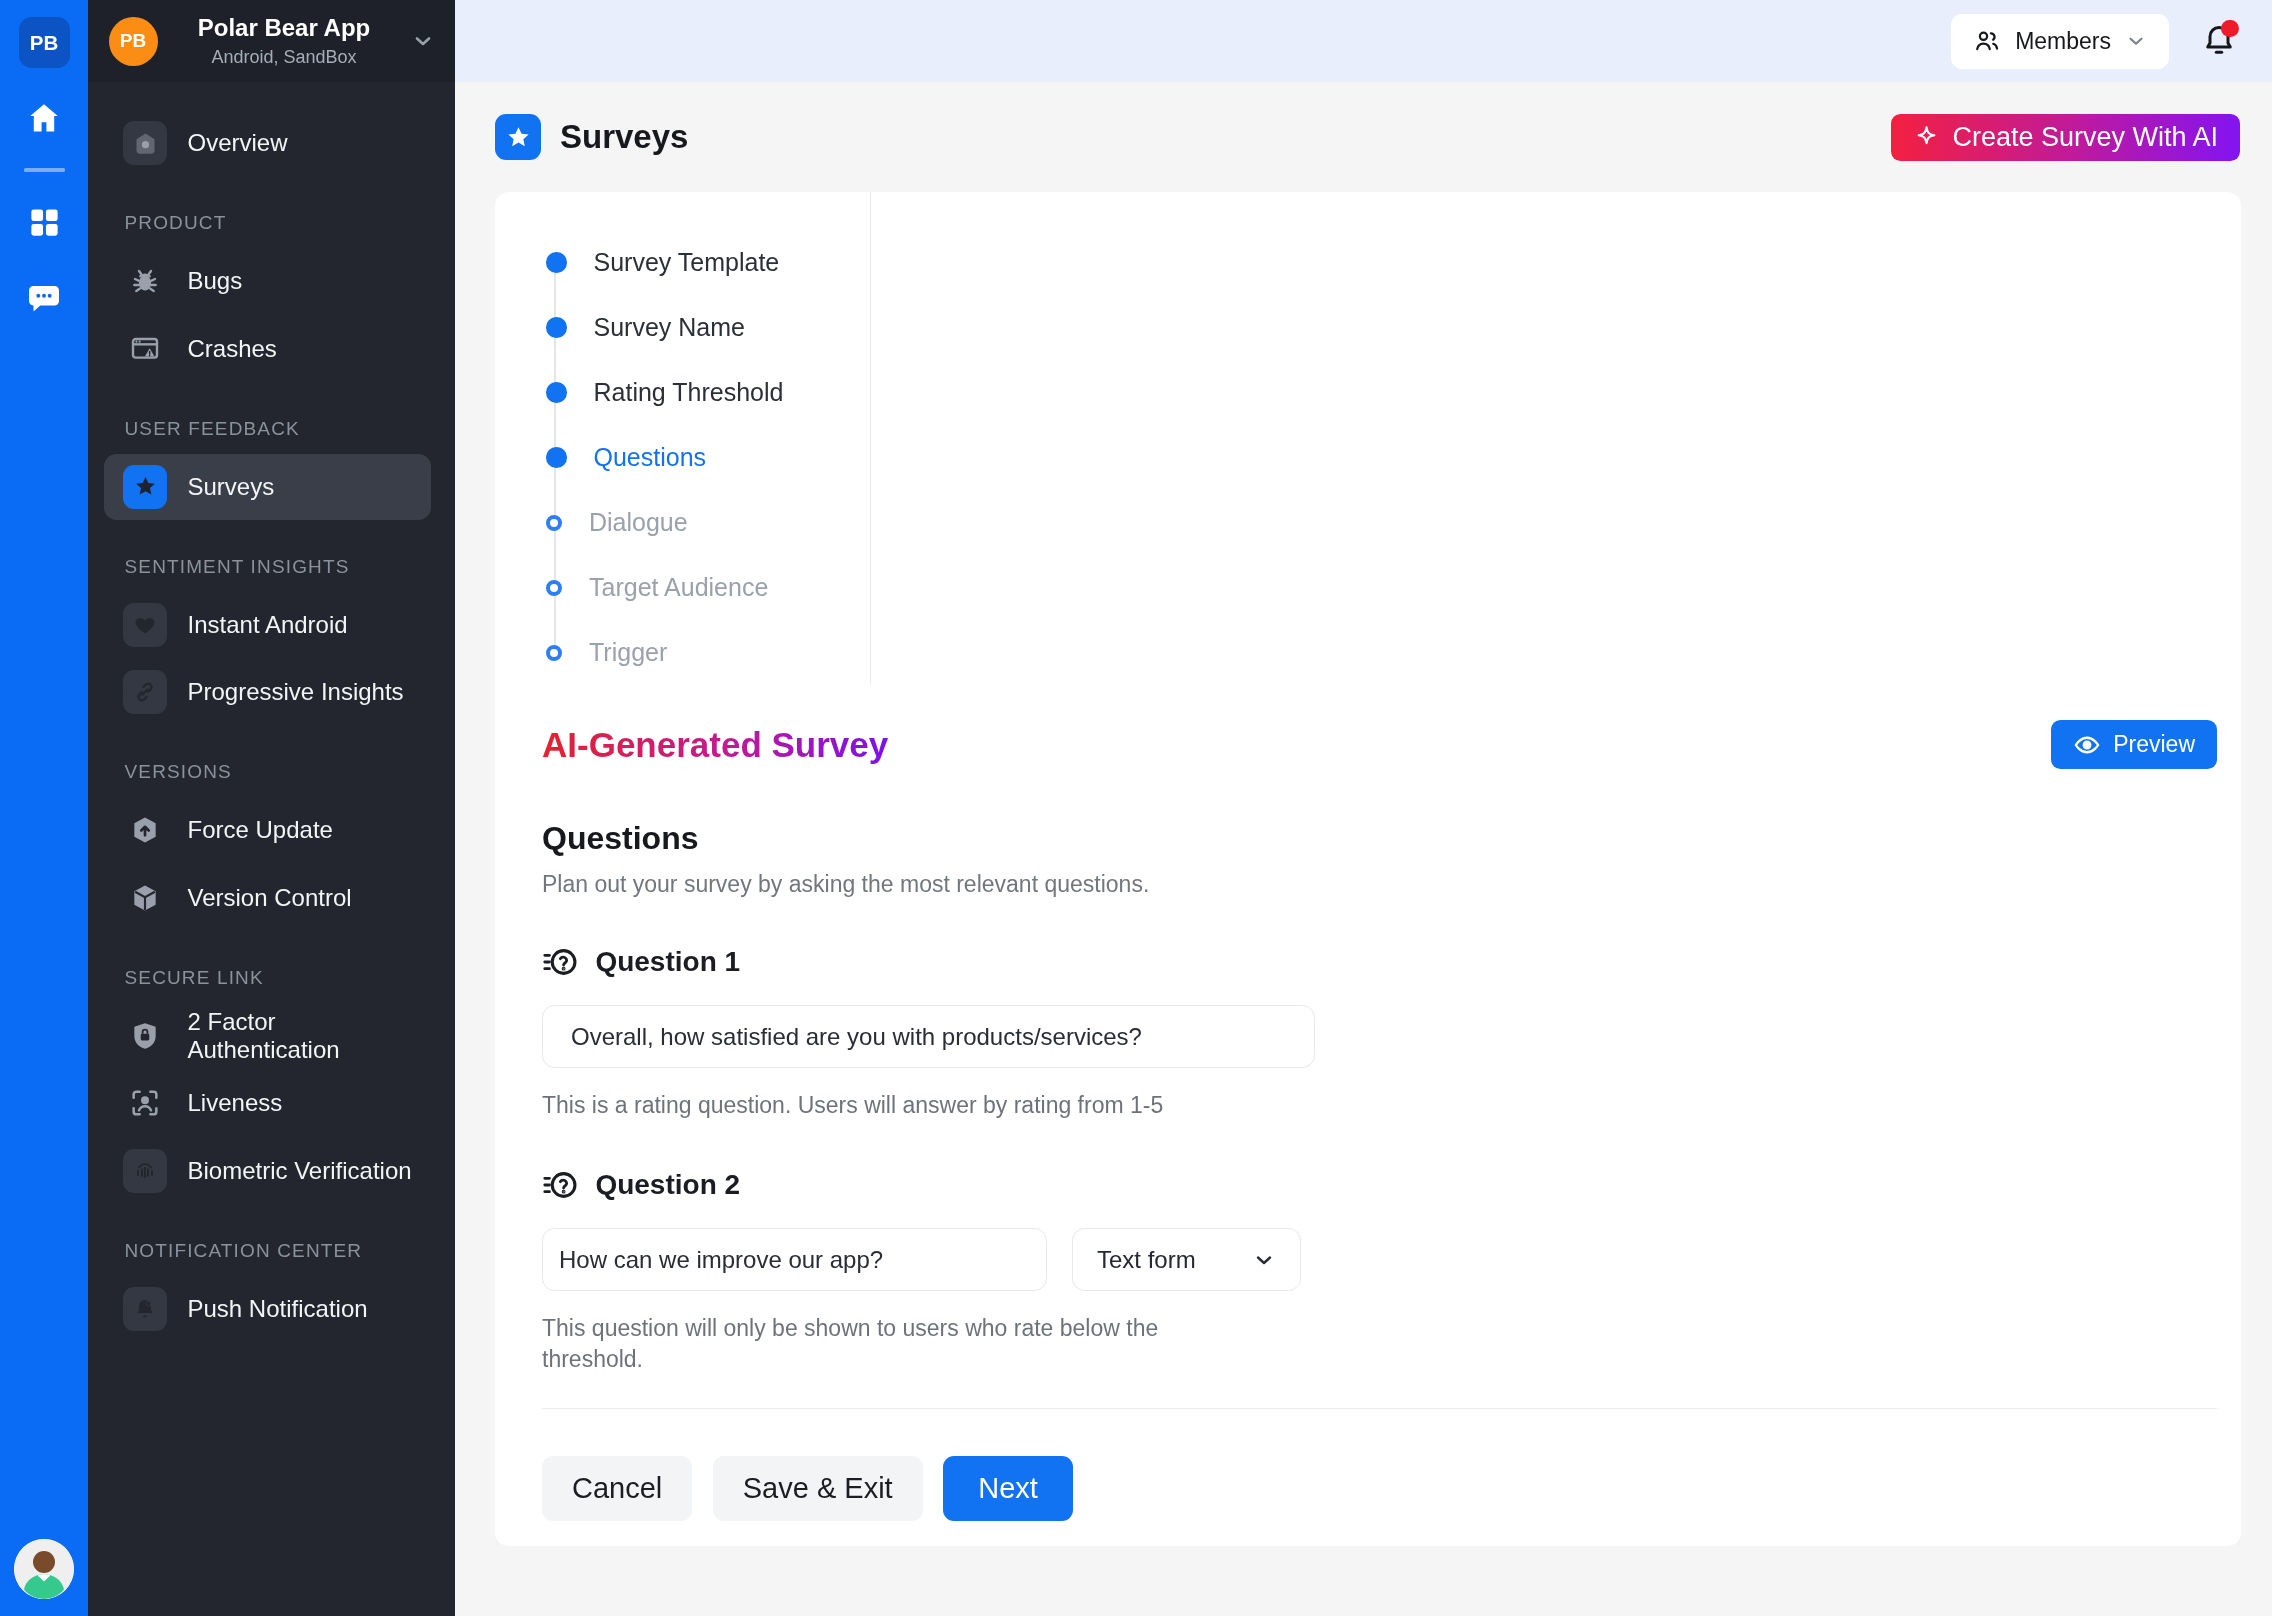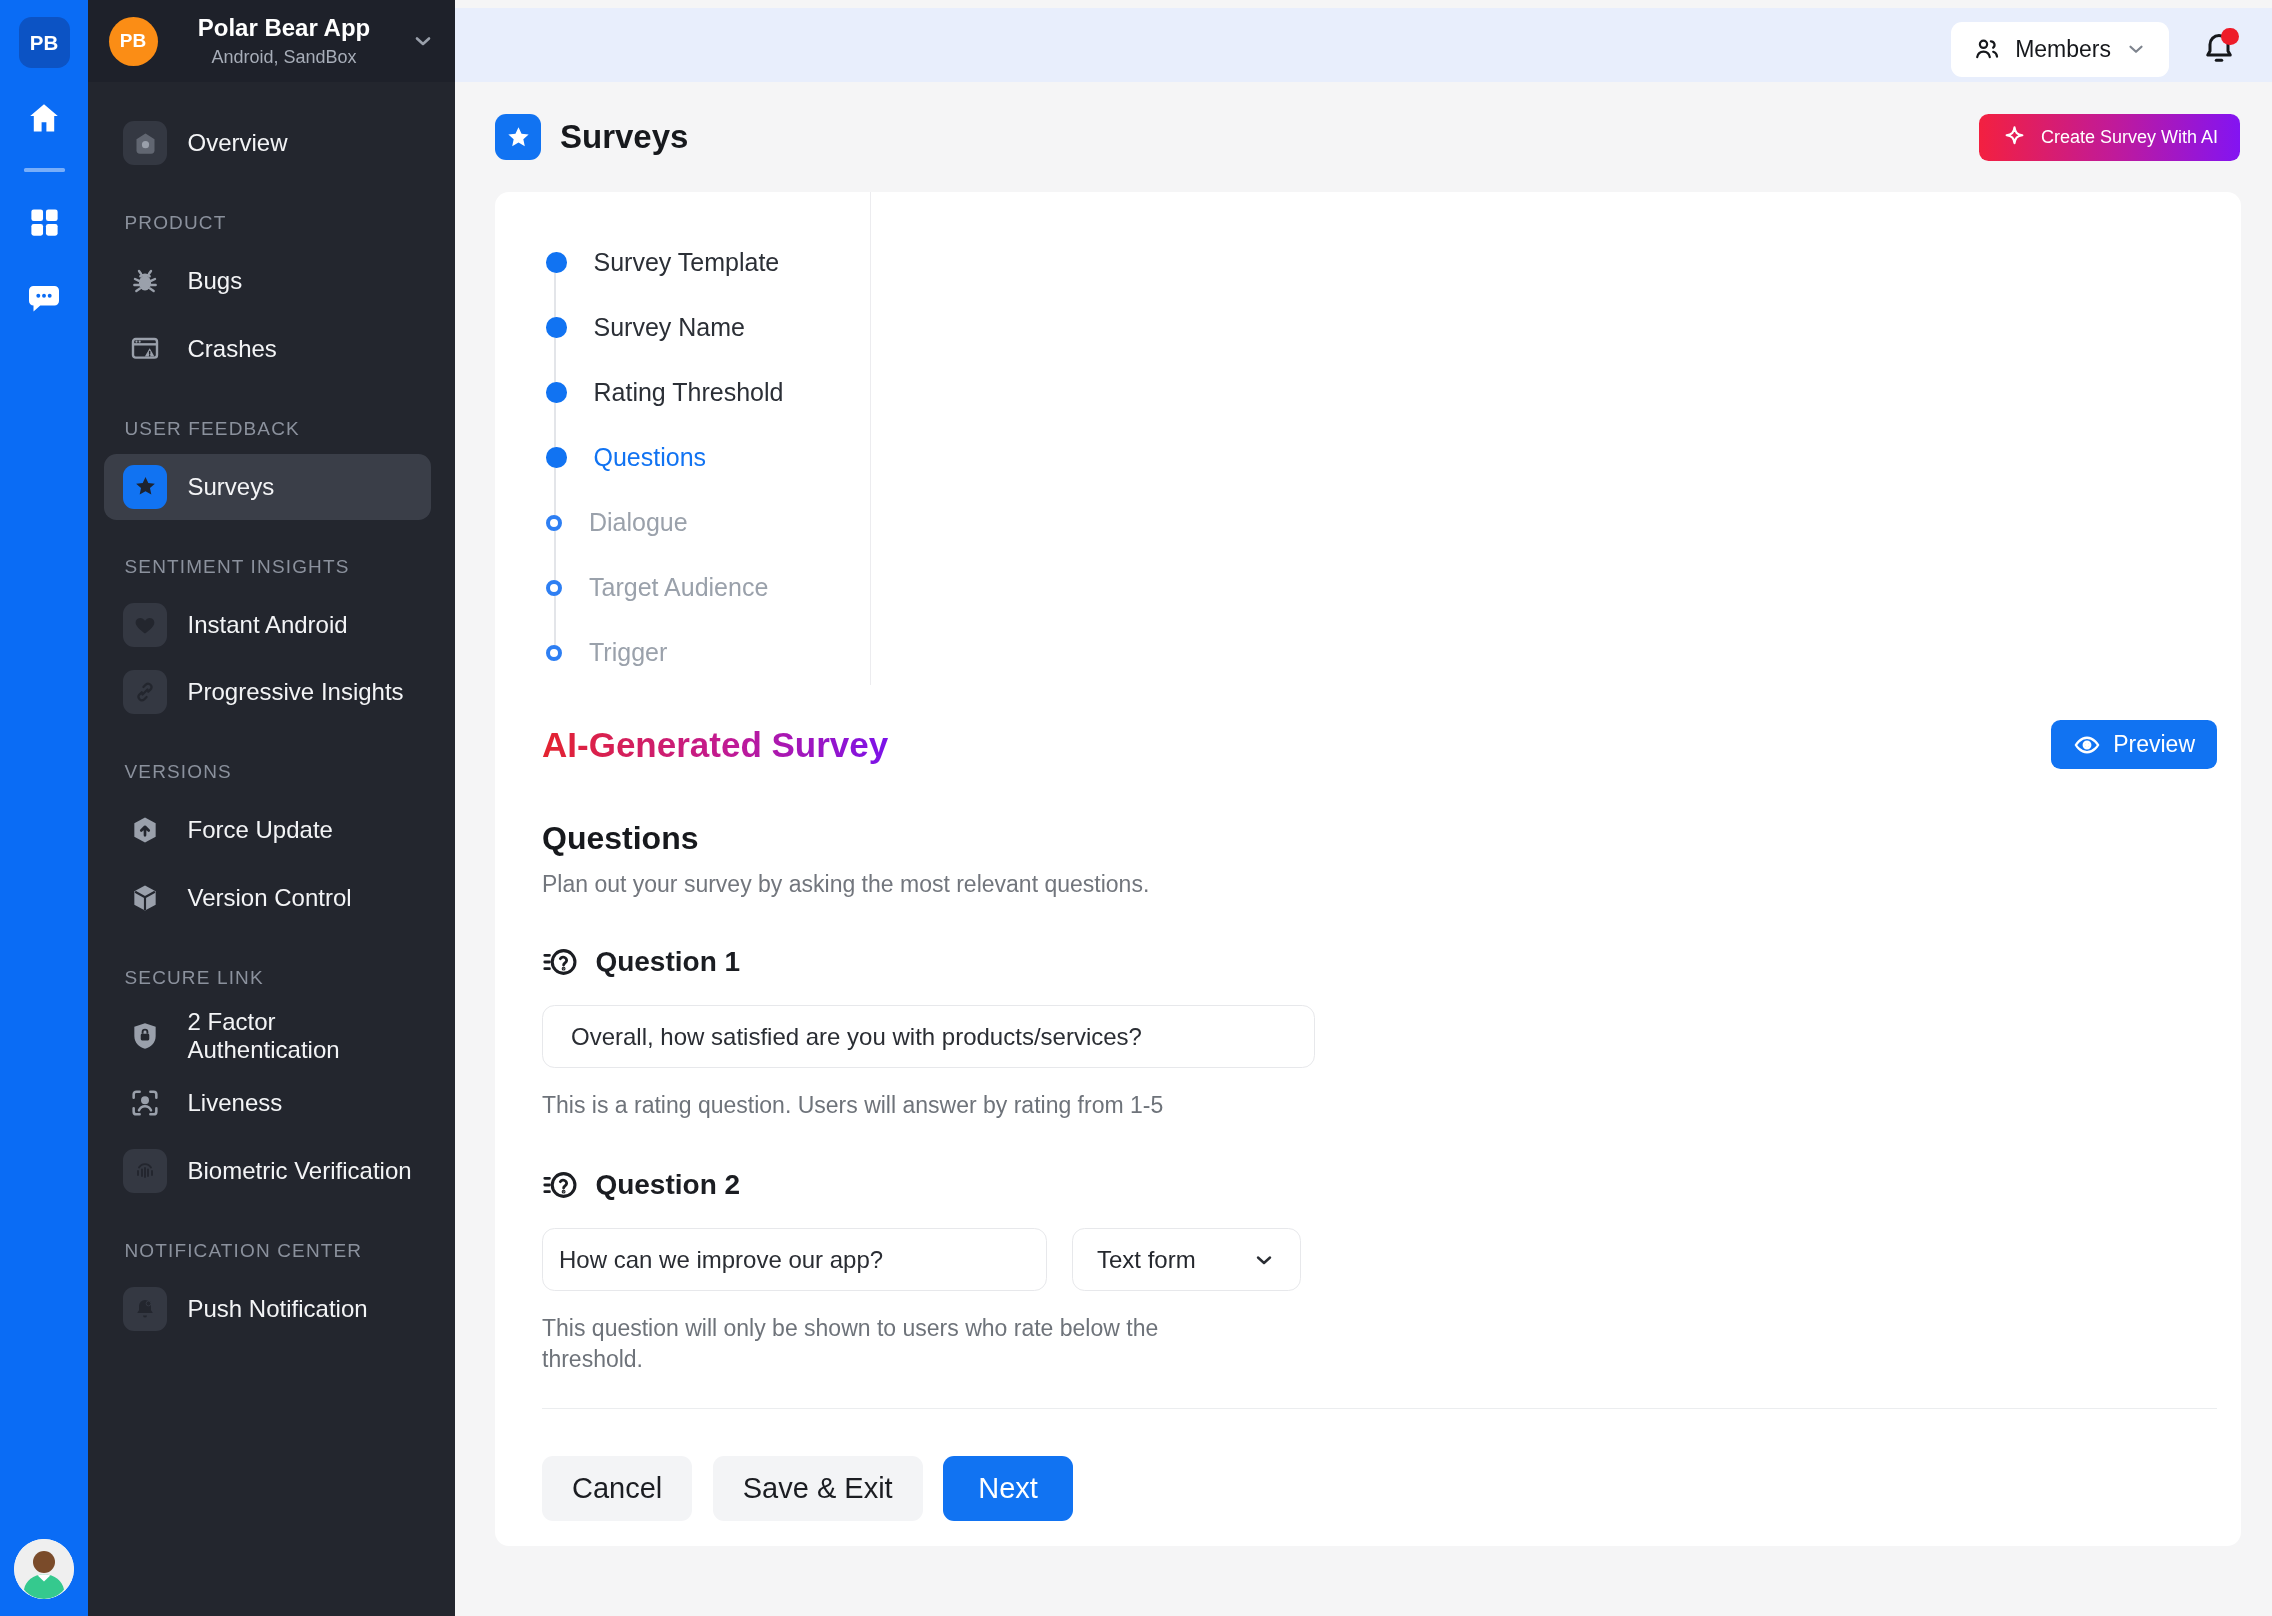--- a/index.html
+++ b/index.html
@@ -32,38 +32,38 @@
   .sb-section-label { font-size:19px; color:#8b919d; letter-spacing:.06em; margin:36px 20.5px 14px 20.5px; }
   .sb-item { height:66px; display:flex; align-items:center; gap:20.5px; padding:0 19px; border-radius:12.6px;
              font-size:24px; color:#f3f4f6; cursor:pointer; margin-bottom:1.6px; }
   .sb-item.active { background:#3a3e48; }
   .sb-tile { width:44px; height:44px; border-radius:11px; background:#343842; color:#9aa0ab;
              display:flex; align-items:center; justify-content:center; flex:0 0 auto; }
   .sb-tile.bare { background:transparent; }
   .sb-tile.blue { background:#1173f2; color:#1d2330; }
 
   
-  .topbar { position:absolute; left:455px; top:8px; width:1817px; height:82px; background:#e8eefc;
+  .topbar { position:absolute; left:455px; top:0; width:1817px; height:82px; background:#e8eefc;
             display:flex; align-items:center; justify-content:flex-end; gap:32px; padding-right:35px; }
   .members-pill { height:55px; background:#fff; border-radius:11px; display:flex; align-items:center; gap:14px;
                   padding:0 22px; cursor:pointer; }
   .members-pill .label { font-size:23px; color:#16181c; }
   .members-pill .chev { color:#7d838d; }
   .bell-wrap { position:relative; cursor:pointer; color:#15171b; }
   .bell-dot { position:absolute; right:-1.6px; top:-3.2px; width:17.4px; height:17.4px; border-radius:50%; background:#ee1c2a; }
 
   
   .main { position:absolute; left:455px; top:82px; width:1817px; height:1534px; background:#f5f5f6; padding:0 32px; }
   .page-head { height:110px; display:flex; align-items:center; justify-content:space-between; padding-left:8px; }
   .page-title-group { display:flex; align-items:center; gap:19px; }
   .page-title-icon { width:46px; height:46px; border-radius:11px; background:#1173f2; color:#fff;
                      display:flex; align-items:center; justify-content:center; }
   .page-title { font-size:33px; font-weight:bold; color:#17191d; }
   .create-btn { height:47px; border:none; border-radius:9.5px; padding:0 22px; display:flex; align-items:center; gap:12.6px;
-                background:linear-gradient(90deg,#f32040 0%,#c01a9a 52%,#8314f2 100%); color:#fff; font-size:18px;
+                background:linear-gradient(90deg,#f32040 0%,#c01a9a 52%,#8314f2 100%); color:#fff; font-size:27px;
                 font-family:inherit; cursor:pointer; }
 
   
   .card { position:relative; margin-left:8px; margin-right:0; width:1746px; height:1354px; background:#fff; border-radius:14px;
           display:flex; overflow:hidden;flex-direction:column; }
   .steps { width:376px; border-right:1.6px solid #ececef; padding-top:38px; position:relative; flex:0 0 auto; }
   .steps-line { position:absolute; left:59px; top:71px; width:2.4px; height:388px; background:#e3e5e9; }
   .step { position:relative; height:65px; display:flex; align-items:center; gap:27px; padding-left:51px; cursor:pointer; }
   .step .dot { width:20.5px; height:20.5px; border-radius:50%; background:#1173f2; flex:0 0 auto; position:relative; z-index:1; }
   .step.todo .dot { width:16px; height:16px; background:#fff; border:4px solid #2e7ff3; }

